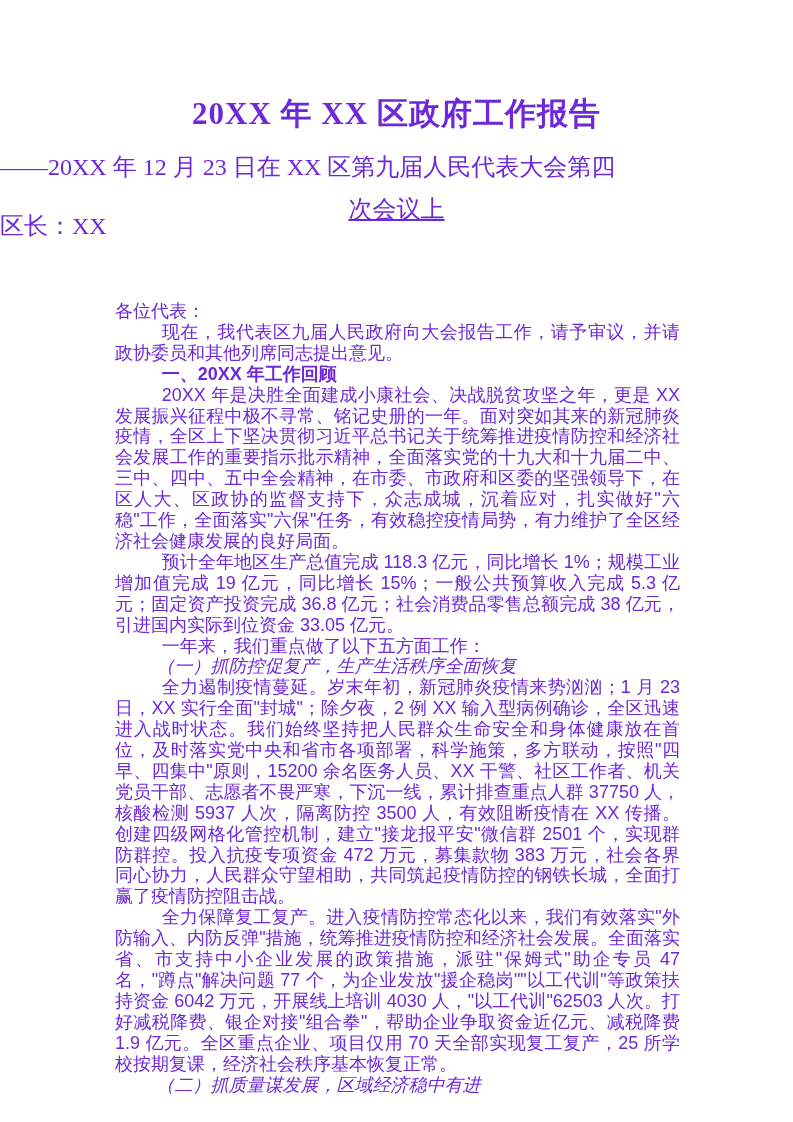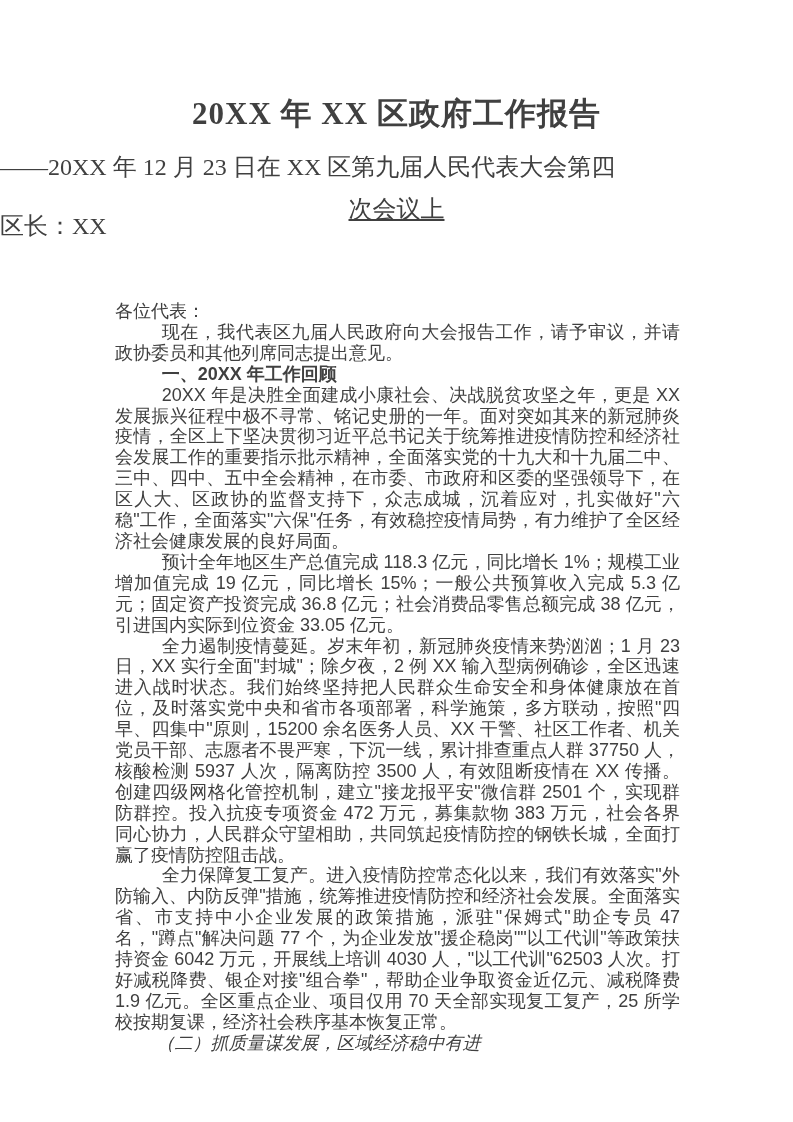--- a/index.html
+++ b/index.html
@@ -2,21 +2,21 @@
 <html><head>
 <meta charset="utf-8">
 <style>
   html,body { margin:0; padding:0; background:#ffffff; }
   .page {
     position:relative;
     width:793px; height:1122px;
     background:#ffffff;
     overflow:hidden;
     font-family:"Liberation Sans", sans-serif;
-    color:#404040;
+    color:#6d28d9;
   }
   .doc-title {
     position:absolute; top:94px; left:0; width:100%;
     text-align:center;
     font-family:"Liberation Serif", serif;
     font-weight:bold;
     font-size:31px;
     line-height:40px;
     letter-spacing:1px;
     white-space:nowrap;
@@ -72,18 +72,20 @@
   <div class="doc-subtitle-2">次会议上</div>
 
   <div class="doc-speaker">区长：XX</div>
 
   <div class="doc-body">
     <p class="salutation">各位代表：</p>
     <p class="para">现在，我代表区九届人民政府向大会报告工作，请予审议，并请政协委员和其他列席同志提出意见。</p>
     <p class="heading-1">一、20XX 年工作回顾</p>
     <p class="para">20XX 年是决胜全面建成小康社会、决战脱贫攻坚之年，更是 XX 发展振兴征程中极不寻常、铭记史册的一年。面对突如其来的新冠肺炎疫情，全区上下坚决贯彻习近平总书记关于统筹推进疫情防控和经济社会发展工作的重要指示批示精神，全面落实党的十九大和十九届二中、三中、四中、五中全会精神，在市委、市政府和区委的坚强领导下，在区人大、区政协的监督支持下，众志成城，沉着应对，扎实做好"六稳"工作，全面落实"六保"任务，有效稳控疫情局势，有力维护了全区经济社会健康发展的良好局面。</p>
     <p class="para">预计全年地区生产总值完成 118.3 亿元，同比增长 1%；规模工业增加值完成 19 亿元，同比增长 15%；一般公共预算收入完成 5.3 亿元；固定资产投资完成 36.8 亿元；社会消费品零售总额完成 38 亿元，引进国内实际到位资金 33.05 亿元。</p>
+    <p class="para">一年来，我们重点做了以下五方面工作：</p>
+    <p class="sub-heading">（一）抓防控促复产，生产生活秩序全面恢复</p>
     <p class="para">全力遏制疫情蔓延。岁末年初，新冠肺炎疫情来势汹汹；1 月 23 日，XX 实行全面"封城"；除夕夜，2 例 XX 输入型病例确诊，全区迅速进入战时状态。我们始终坚持把人民群众生命安全和身体健康放在首位，及时落实党中央和省市各项部署，科学施策，多方联动，按照"四早、四集中"原则，15200 余名医务人员、XX 干警、社区工作者、机关党员干部、志愿者不畏严寒，下沉一线，累计排查重点人群 37750 人，核酸检测 5937 人次，隔离防控 3500 人，有效阻断疫情在 XX 传播。创建四级网格化管控机制，建立"接龙报平安"微信群 2501 个，实现群防群控。投入抗疫专项资金 472 万元，募集款物 383 万元，社会各界同心协力，人民群众守望相助，共同筑起疫情防控的钢铁长城，全面打赢了疫情防控阻击战。</p>
     <p class="para">全力保障复工复产。进入疫情防控常态化以来，我们有效落实"外防输入、内防反弹"措施，统筹推进疫情防控和经济社会发展。全面落实省、市支持中小企业发展的政策措施，派驻"保姆式"助企专员 47 名，"蹲点"解决问题 77 个，为企业发放"援企稳岗""以工代训"等政策扶持资金 6042 万元，开展线上培训 4030 人，"以工代训"62503 人次。打好减税降费、银企对接"组合拳"，帮助企业争取资金近亿元、减税降费 1.9 亿元。全区重点企业、项目仅用 70 天全部实现复工复产，25 所学校按期复课，经济社会秩序基本恢复正常。</p>
     <p class="sub-heading">（二）抓质量谋发展，区域经济稳中有进</p>
   </div>
 
 </div>
 
 </body></html>

